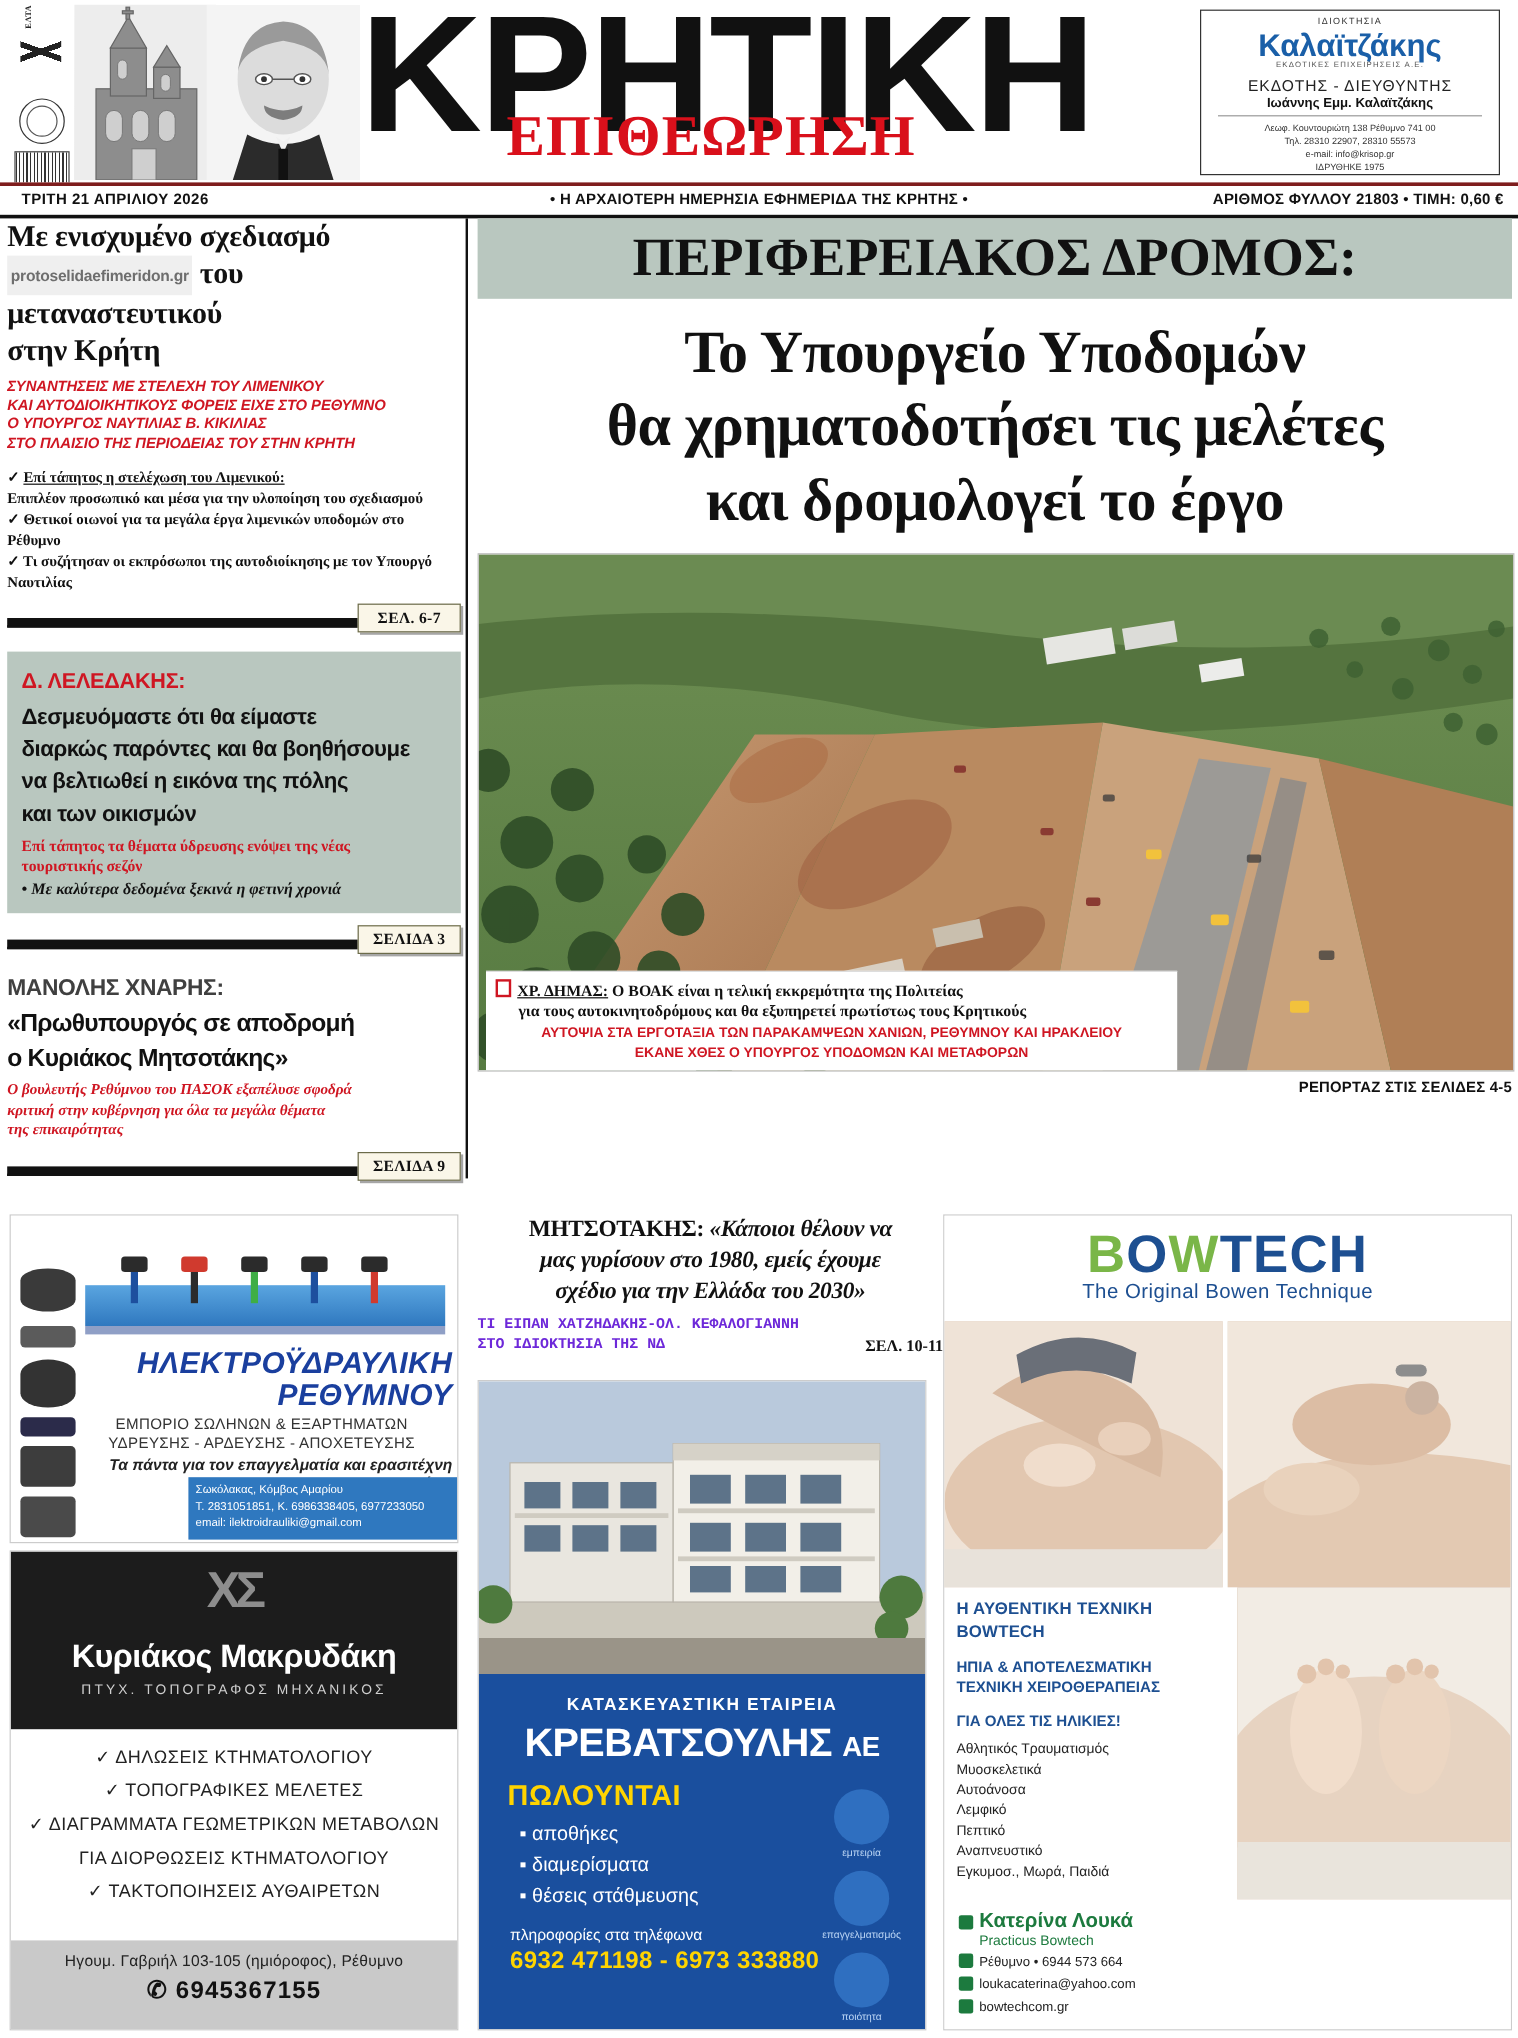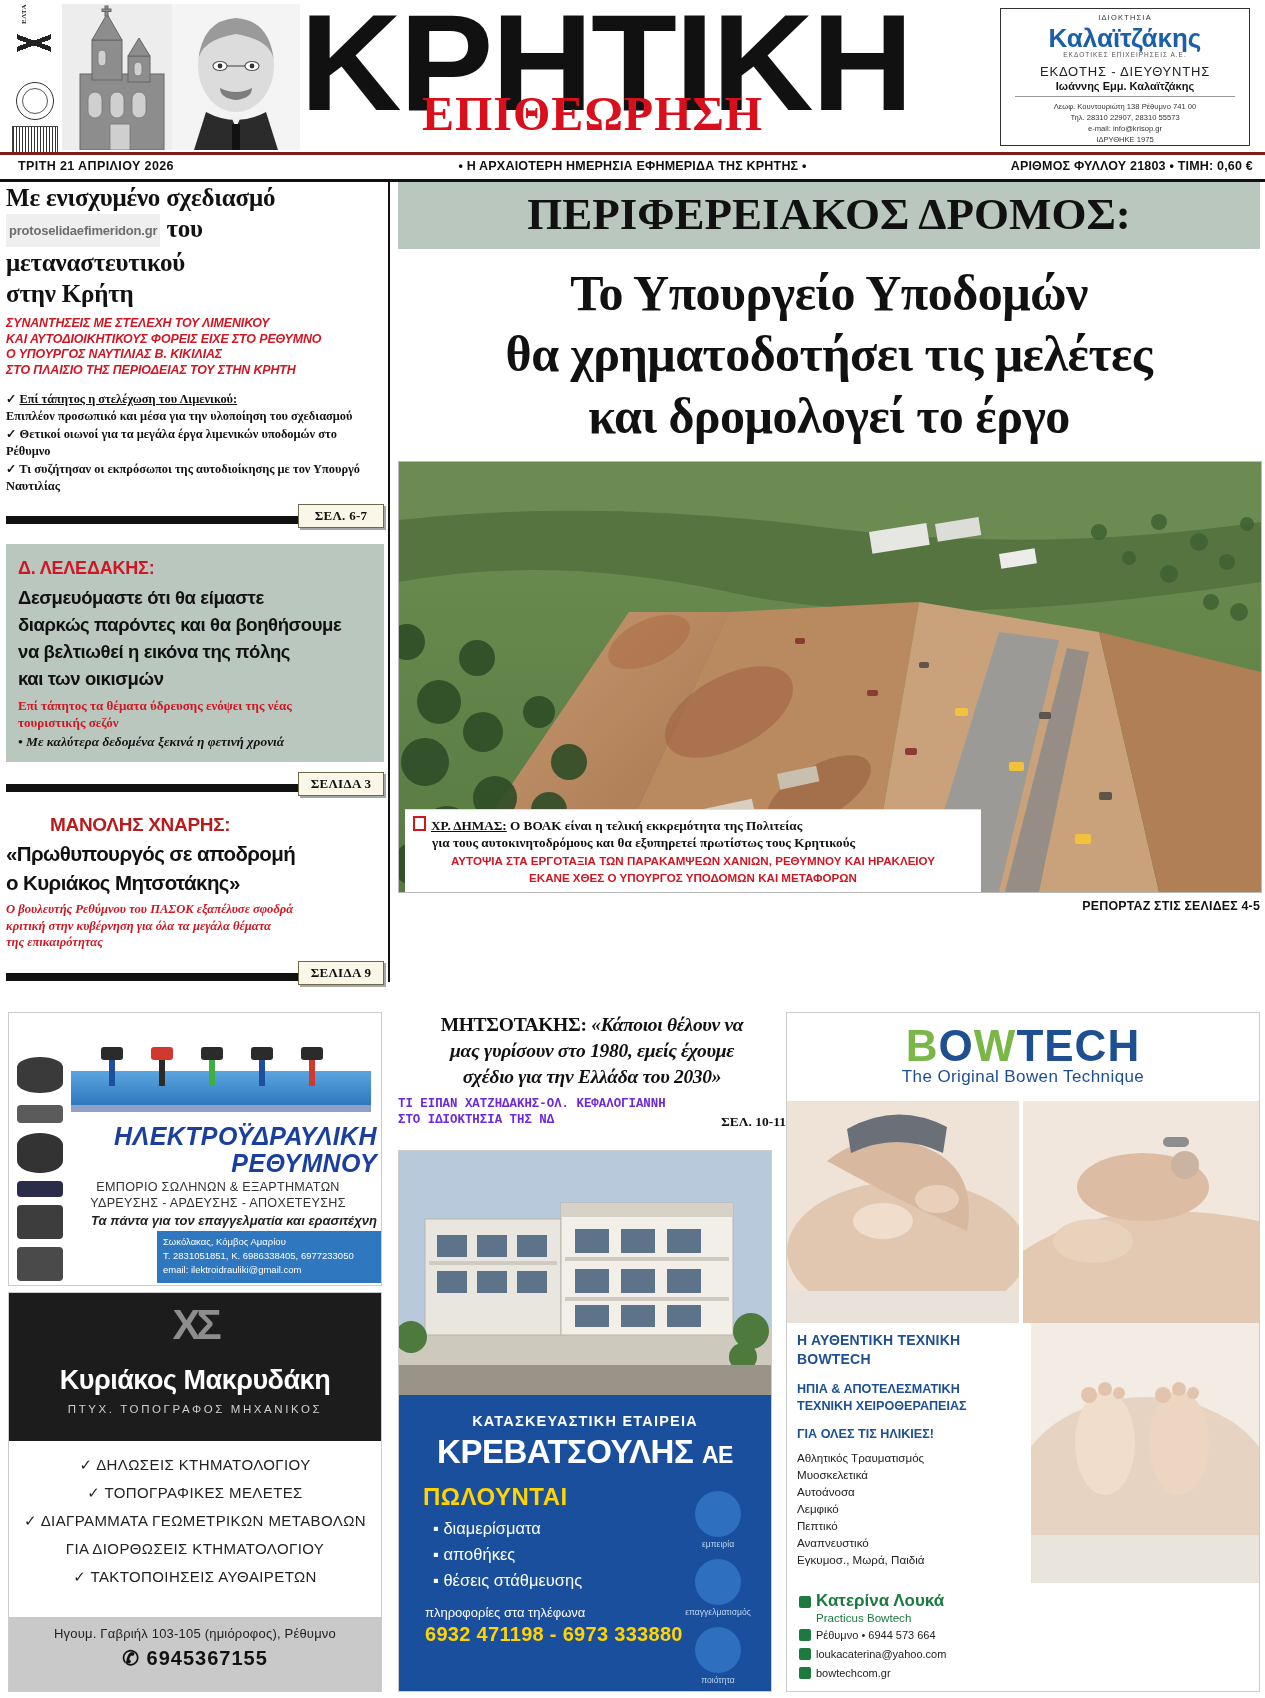--- a/index.html
+++ b/index.html
@@ -134,21 +134,21 @@
     margin-top:5px;font-family:"Liberation Sans", sans-serif;font-weight:bold;
     font-size:18.5px;line-height:27px;color:#111;letter-spacing:-.4px;
   }
   .gb-sub{
     margin-top:5px;color:#cf1622;font-family:"Liberation Serif", serif;
     font-weight:bold;font-size:13px;line-height:17px;
   }
   .gb-bullet{margin-top:3px;font-family:"Liberation Serif", serif;font-weight:bold;font-style:italic;font-size:13.4px;color:#111;}
 
   .xnaris{margin-top:16px;}
-  .xn-name{color:#b91c1c;font-weight:bold;font-family:"Liberation Sans", sans-serif;font-size:19px;letter-spacing:-.3px;margin-left:44px;}
+  .xn-name{color:#404040;font-weight:bold;font-family:"Liberation Sans", sans-serif;font-size:19px;letter-spacing:-.3px;}
   .xn-head{
     margin-top:3px;font-family:"Liberation Sans", sans-serif;font-weight:bold;
     font-size:20.5px;line-height:29px;color:#111;letter-spacing:-.6px;
   }
   .xn-sub{
     margin-top:4px;color:#cf1622;font-family:"Liberation Serif", serif;font-weight:bold;
     font-style:italic;font-size:12.6px;line-height:16.5px;
   }
 
   
@@ -684,22 +684,22 @@
             <circle cx="344" cy="206" r="14"></circle>
         </g>
         <rect x="0" y="214" width="372" height="30" fill="#9a9488"></rect>
       </svg>
     </div>
     <div class="kv-body">
       <div class="kv-hdr">ΚΑΤΑΣΚΕΥΑΣΤΙΚΗ ΕΤΑΙΡΕΙΑ</div>
       <div class="kv-name"><span>ΚΡΕΒΑΤΣΟΥΛΗΣ</span> <small>ΑΕ</small></div>
       <div class="kv-sell">ΠΩΛΟΥΝΤΑΙ</div>
       <div class="kv-items">
+        <div>▪ αποθήκες</div>
         <div>▪ διαμερίσματα</div>
-        <div>▪ αποθήκες</div>
         <div>▪ θέσεις στάθμευσης</div>
       </div>
       <div class="kv-info">πληροφορίες στα τηλέφωνα</div>
       <div class="kv-tel">6932 471198 - 6973 333880</div>
       <div class="kv-icons">
         <div class="kv-ic"></div>
         <div class="kv-iclabel">εμπειρία</div>
         <div class="kv-ic"></div>
         <div class="kv-iclabel">επαγγελματισμός</div>
         <div class="kv-ic"></div>

